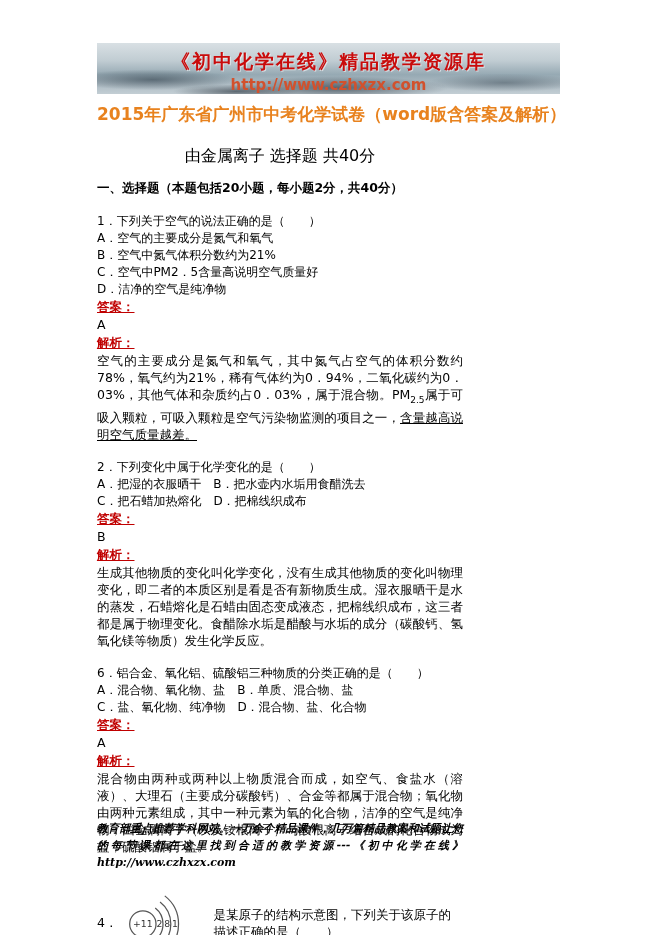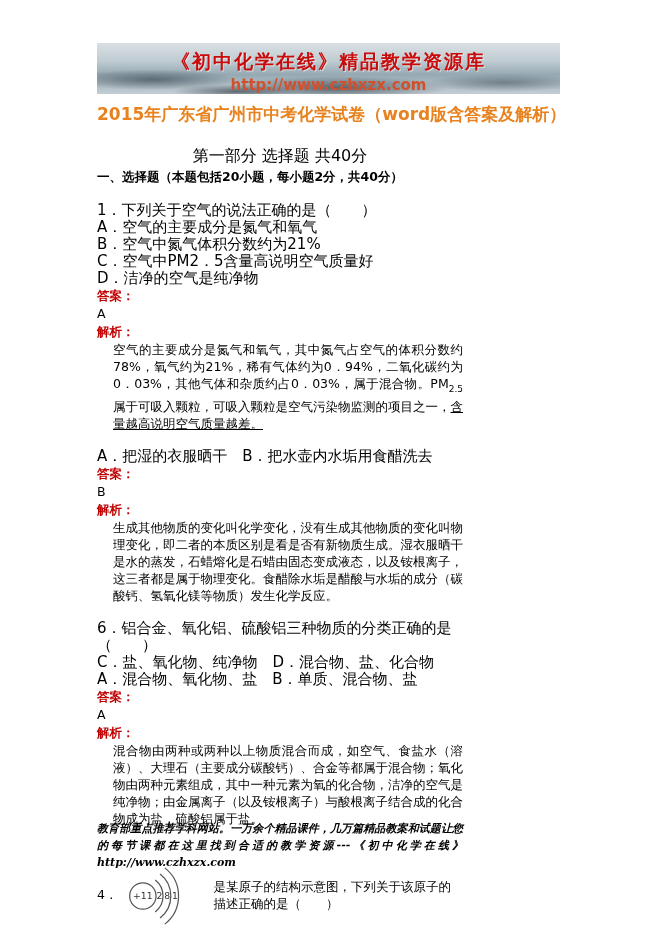--- a/index.html
+++ b/index.html
@@ -59,42 +59,42 @@
     color: #e8821e;
     white-space: nowrap;
   }
   .part-heading {
     margin-top: 20px;
     text-align: center;
     font-size: 16px;
     color: #000;
   }
   .section-intro {
-    margin-top: 2px;
+    margin-top: 13px;
     font-size: 12.5px;
     font-weight: bold;
   }
 
   
   .qblock { margin-top: 16px; }
   .line {
-    font-size: 15px;
+    font-size: 12px;
     line-height: 17px;
   }
   .para {
     font-size: 12.5px;
     line-height: 17px;
     text-align: justify;
-    margin-left: 16px;
   }
   .red-label {
     color: #c00000;
     font-weight: bold;
     font-size: 12.5px;
     line-height: 18px;
+    text-decoration: underline;
   }
   .answer-value { font-size: 12.5px; line-height: 18px; }
   .sub { vertical-align: sub; font-size: 9px; }
   .ul { text-decoration: underline; }
 
   
   .q4row {
     margin-top: 38px;
     display: flex;
     align-items: center;
@@ -125,48 +125,50 @@
 <div class="page">
   <div class="content">
 
     <div class="banner">
       <div class="banner-line1">《初中化学在线》精品教学资源库</div>
       <div class="banner-line2">http://www.czhxzx.com</div>
     </div>
 
     <div class="doc-title">2015年广东省广州市中考化学试卷（word版含答案及解析）</div>
 
-    <div class="part-heading">第一部分 选择题 共40分</div>
+    <div class="part-heading">由金属离子 选择题 共40分</div>
 
     <div class="section-intro">一、选择题（本题包括20小题，每小题2分，共40分）</div>
 
     <div class="qblock">
       <div class="line">1．下列关于空气的说法正确的是（　　）</div>
       <div class="line">A．空气的主要成分是氮气和氧气</div>
       <div class="line">B．空气中氮气体积分数约为21%</div>
       <div class="line">C．空气中PM2．5含量高说明空气质量好</div>
       <div class="line">D．洁净的空气是纯净物</div>
       <div class="red-label">答案：</div>
       <div class="answer-value">A</div>
       <div class="red-label">解析：</div>
       <div class="para"><span>空气的主要成分是氮气和氧气，其中氮气占空气的体积分数约78%，氧气约为21%，稀有气体约为0．94%，二氧化碳约为0．03%，其他气体和杂质约占0．03%，属于混合物。PM</span><span class="sub">2.5</span><span>属于可吸入颗粒，可吸入颗粒是空气污染物监测的项目之一，</span><span class="ul">含量越高说明空气质量越差。</span></div>
     </div>
 
     <div class="qblock">
+      <div class="line">2．下列变化中属于化学变化的是（　　）</div>
       <div class="line">A．把湿的衣服晒干　B．把水壶内水垢用食醋洗去</div>
+      <div class="line">C．把石蜡加热熔化　D．把棉线织成布</div>
       <div class="red-label">答案：</div>
       <div class="answer-value">B</div>
       <div class="red-label">解析：</div>
-      <div class="para">生成其他物质的变化叫化学变化，没有生成其他物质的变化叫物理变化，即二者的本质区别是看是否有新物质生成。湿衣服晒干是水的蒸发，石蜡熔化是石蜡由固态变成液态，以及铵根离子，这三者都是属于物理变化。食醋除水垢是醋酸与水垢的成分（碳酸钙、氢氧化镁等物质）发生化学反应。</div>
+      <div class="para">生成其他物质的变化叫化学变化，没有生成其他物质的变化叫物理变化，即二者的本质区别是看是否有新物质生成。湿衣服晒干是水的蒸发，石蜡熔化是石蜡由固态变成液态，把棉线织成布，这三者都是属于物理变化。食醋除水垢是醋酸与水垢的成分（碳酸钙、氢氧化镁等物质）发生化学反应。</div>
     </div>
 
     <div class="qblock">
       <div class="line">6．铝合金、氧化铝、硫酸铝三种物质的分类正确的是（　　）</div>
+      <div class="line">A．混合物、氧化物、盐　B．单质、混合物、盐</div>
       <div class="line">C．盐、氧化物、纯净物　D．混合物、盐、化合物</div>
-      <div class="line">A．混合物、氧化物、盐　B．单质、混合物、盐</div>
       <div class="red-label">答案：</div>
       <div class="answer-value">A</div>
       <div class="red-label">解析：</div>
       <div class="para">混合物由两种或两种以上物质混合而成，如空气、食盐水（溶液）、大理石（主要成分碳酸钙）、合金等都属于混合物；氧化物由两种元素组成，其中一种元素为氧的化合物，洁净的空气是纯净物；由金属离子（以及铵根离子）与酸根离子结合成的化合物成为盐，硫酸铝属于盐。</div>
     </div>
 
     <div class="q4row">
       <span class="q4num">4．</span>
       <svg class="atom-svg" width="80" height="62" viewBox="0 0 100 80">
         <circle cx="24" cy="40" r="17" fill="none" stroke="#555" stroke-width="1.6"></circle>

